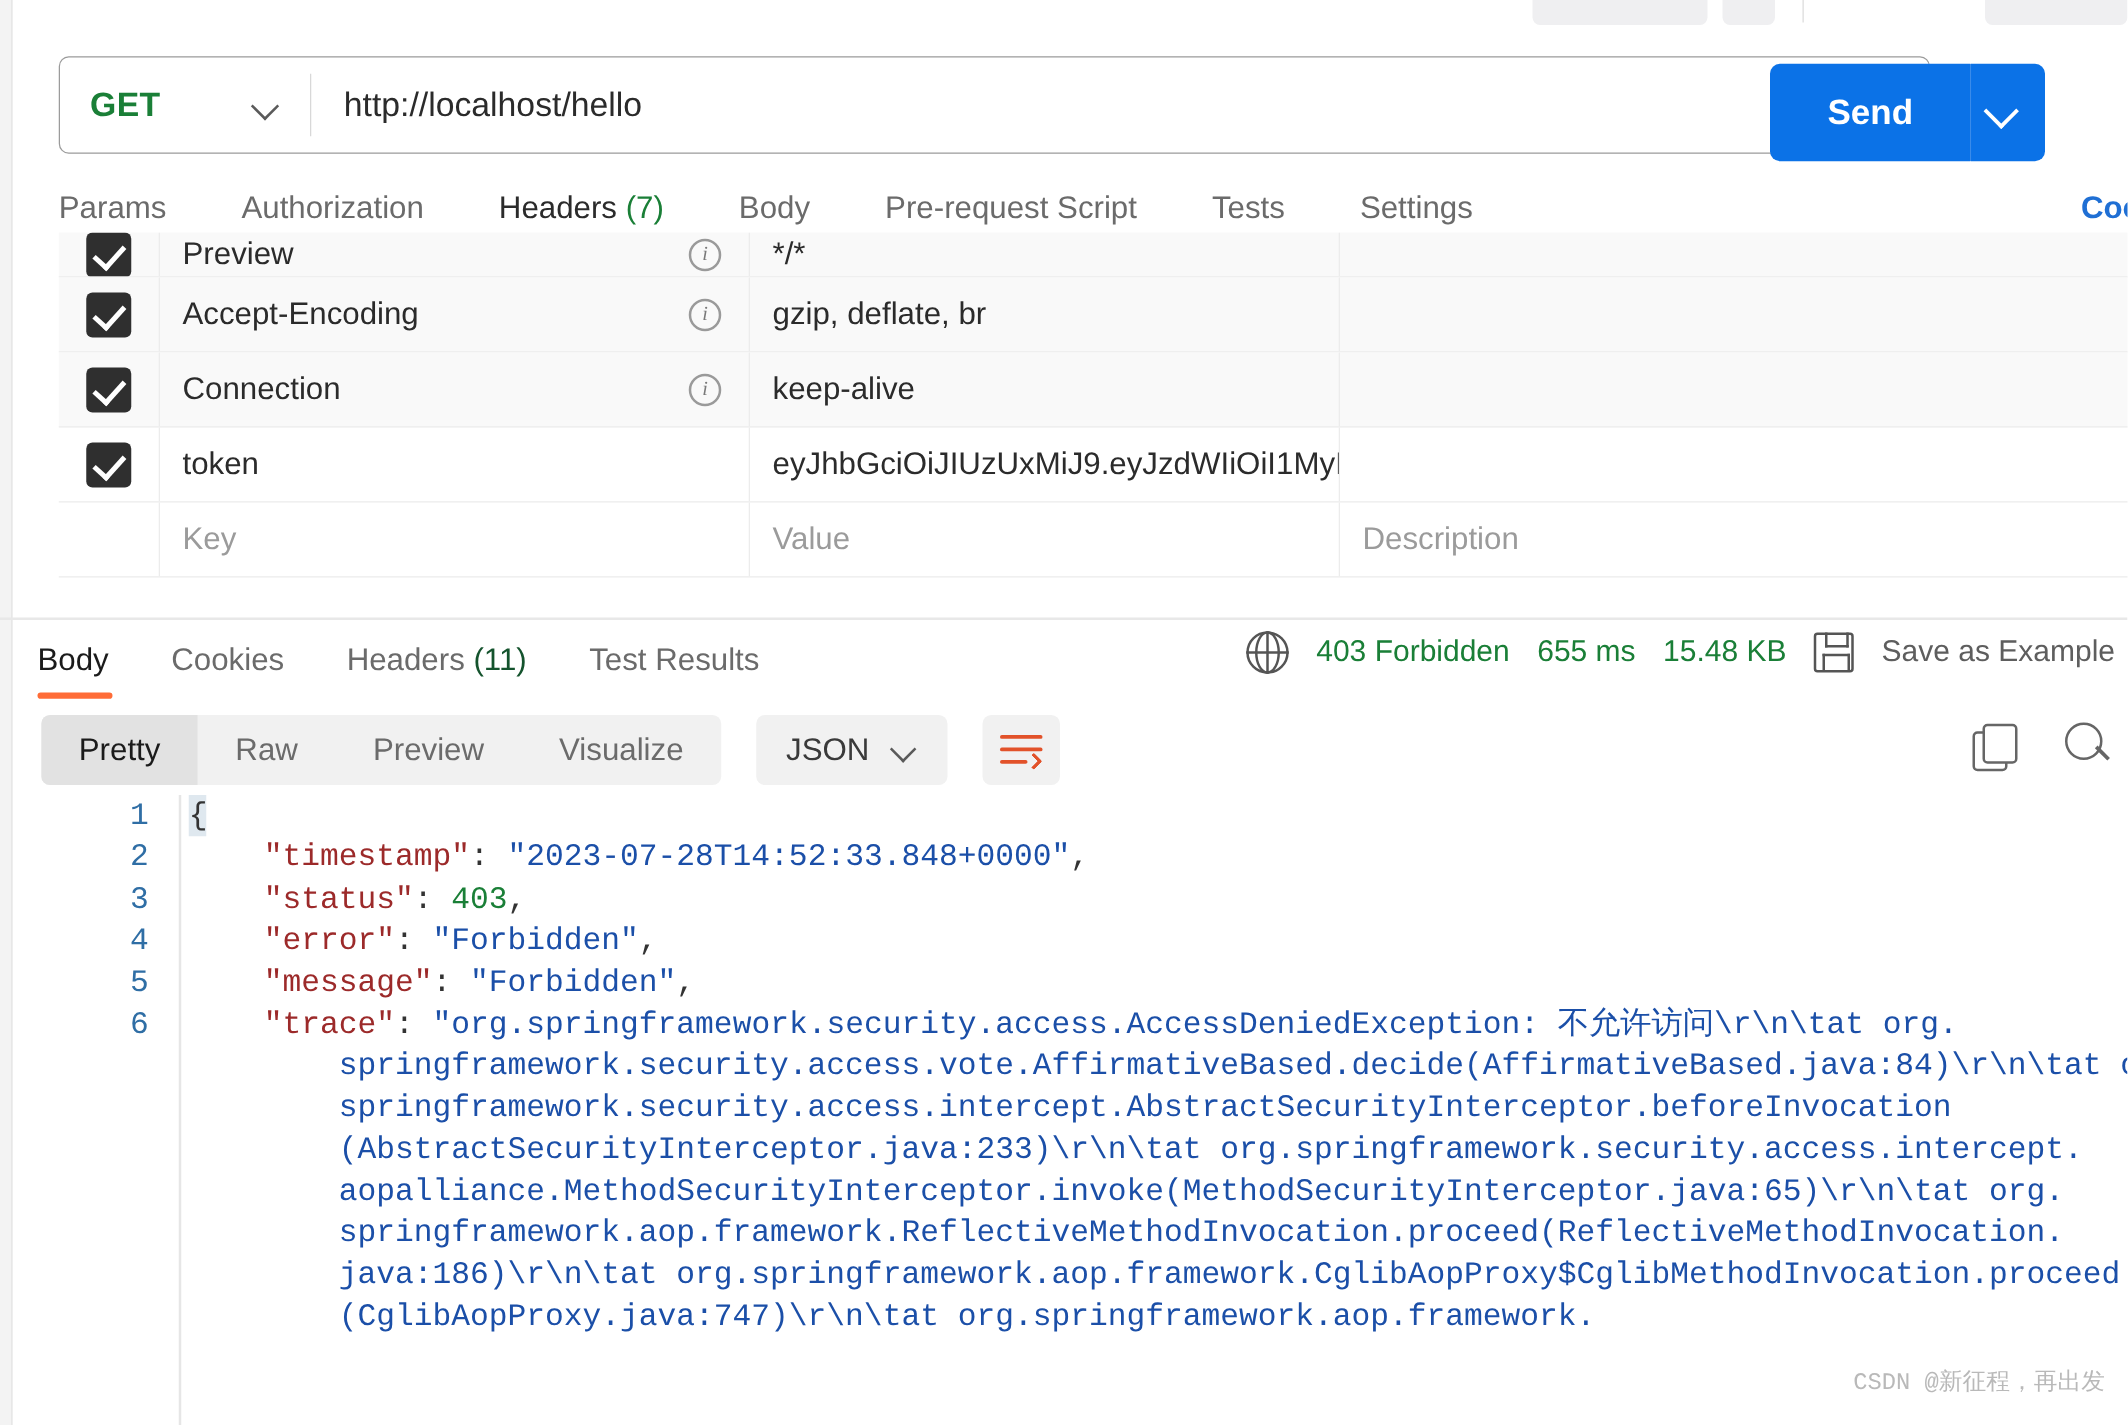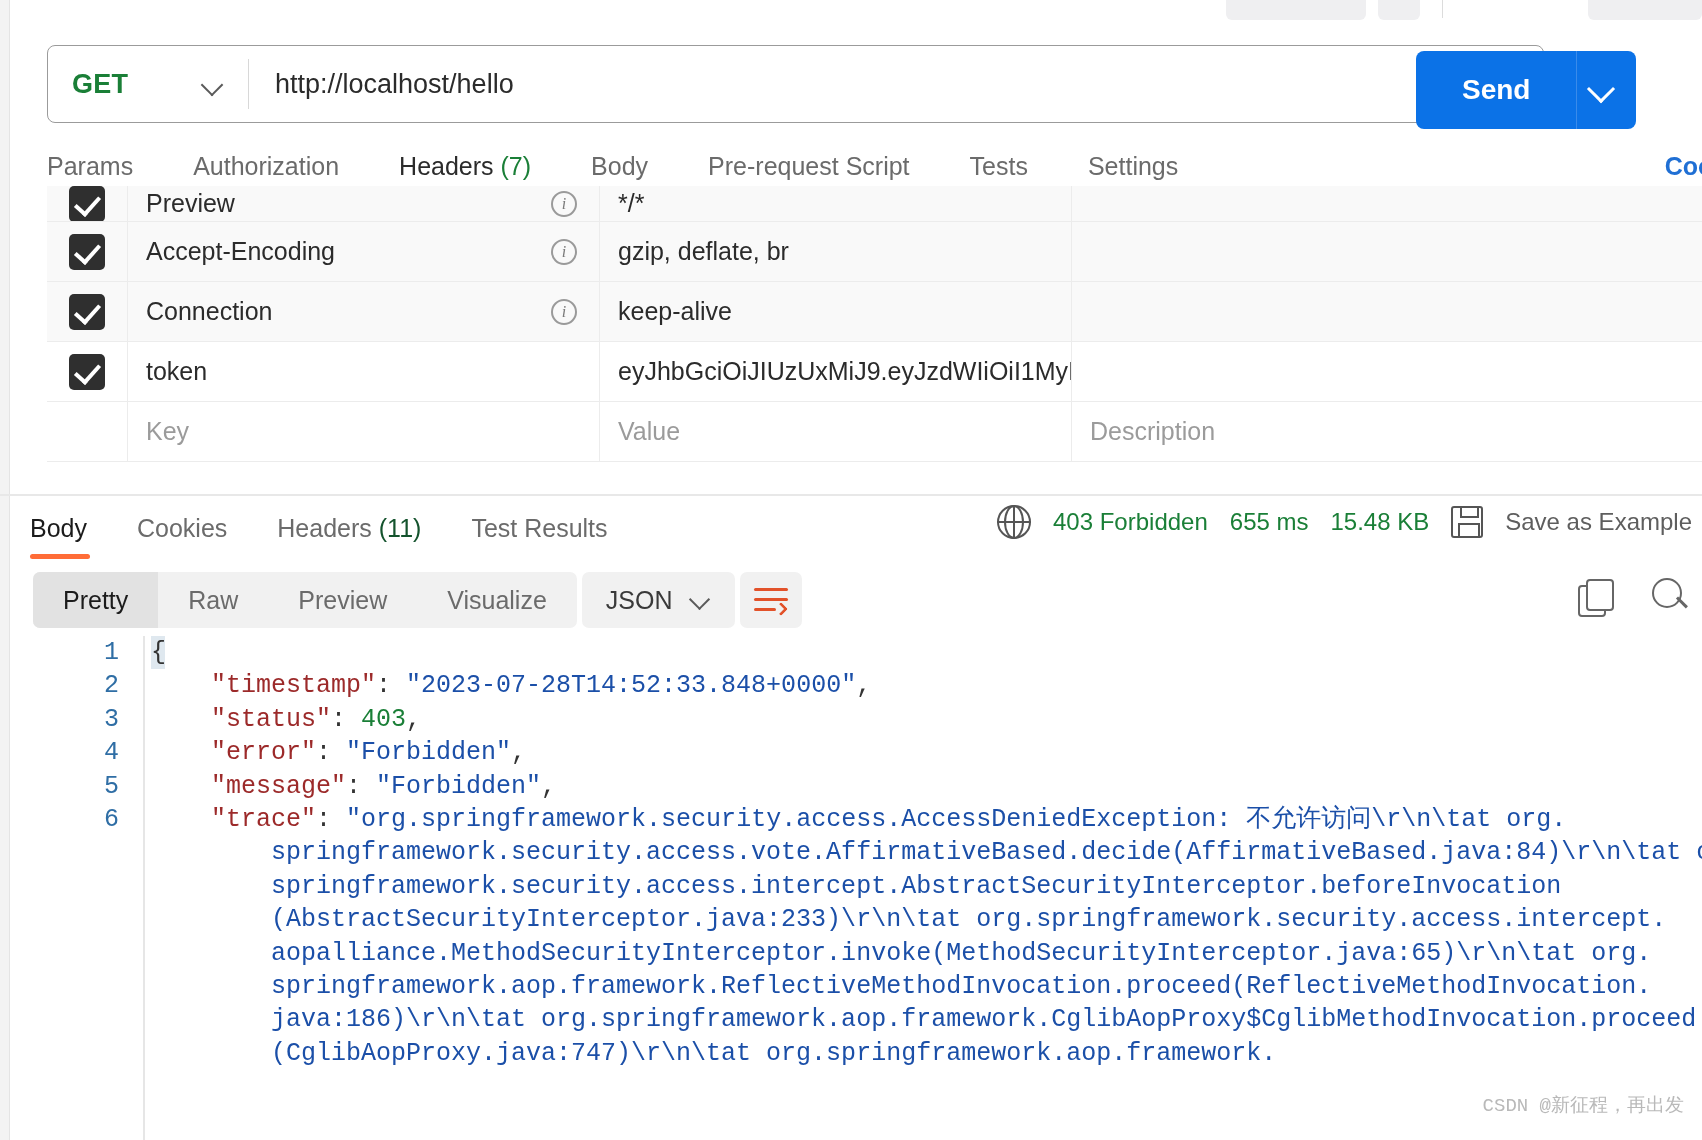--- a/index.html
+++ b/index.html
@@ -118,21 +118,21 @@
   .stat-grey  { color:#5e5e5e;text-align:center; }
   .globe { width:34px; height:34px; border:2px solid #555; border-radius:50%; position:relative; }
   .globe::before { content:""; position:absolute; left:50%; top:-2px; width:2px; height:34px; background:#555; transform:translateX(-50%); }
   .globe::after { content:""; position:absolute; left:-2px; top:50%; width:34px; height:2px; background:#555; transform:translateY(-50%); }
   .globe .el { position:absolute; left:5px; top:-2px; width:20px; height:34px; border:2px solid #555; border-radius:50%; }
   .savebox { width:32px; height:32px; border:2.5px solid #555; border-radius:3px; position:relative; }
   .savebox::before { content:""; position:absolute; left:7px; top:-2px; width:15px; height:10px; border:2.5px solid #555; border-top:none; }
   .savebox::after { content:""; position:absolute; left:5px; bottom:0px; width:18px; height:11px; border:2.5px solid #555; border-bottom:none; }
 
   
-  .body-toolbar { position:absolute; left:33px; top:572px; height:56px; display:flex; align-items:center; gap:5px; }
+  .body-toolbar { position:absolute; left:33px; top:572px; height:56px; display:flex; align-items:center; gap:28px; }
   .seg { display:flex; background:#f1f1f1; border-radius:7px; overflow:hidden; height:56px; }
   .seg div { padding:0 30px; height:56px; line-height:56px; font-size:25px; color:#6b6b6b; cursor:pointer; white-space:nowrap; }
   .seg div.active { background:#e2e2e2; color:#1b1b1b; }
   .pill { display:flex; align-items:center; gap:18px; background:#f1f1f1; border-radius:7px; height:56px; padding:0 24px; cursor:pointer; }
   .pill span { font-size:25px; color:#3a3a3a;text-align:center; }
   .pill .chev2 { width:20px; height:20px; position:relative; }
   .pill .chev2::before { content:""; position:absolute; left:1px; top:2px; width:13px; height:13px;
       border-right:2.6px solid #5a5a5a; border-bottom:2.6px solid #5a5a5a; transform:rotate(45deg); }
   .wrapbtn { width:62px; height:56px; background:#f1f1f1; border-radius:7px; position:relative; cursor:pointer; }
   .wrapbtn i { position:absolute; left:14px; height:3px; background:#e2522a; border-radius:2px; }

